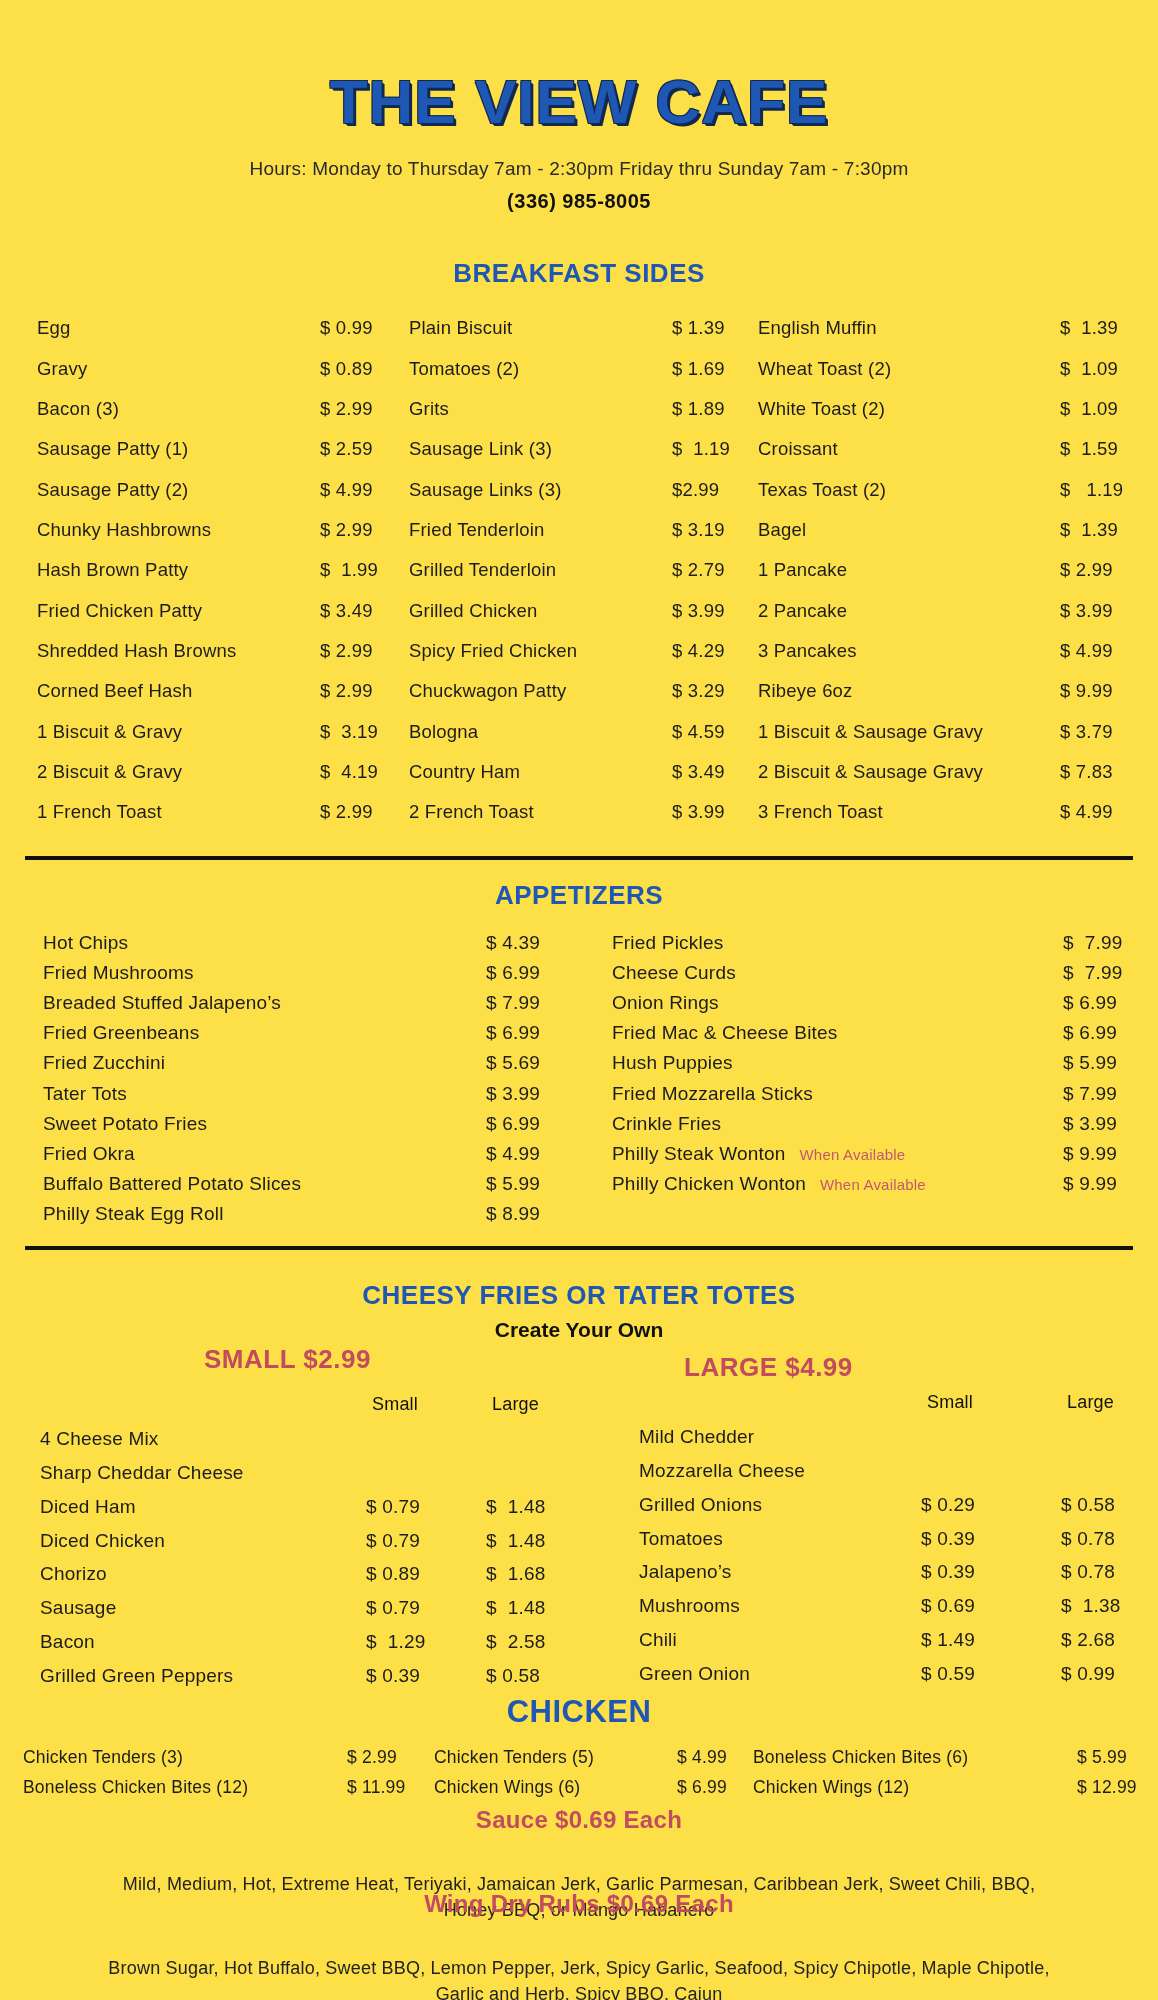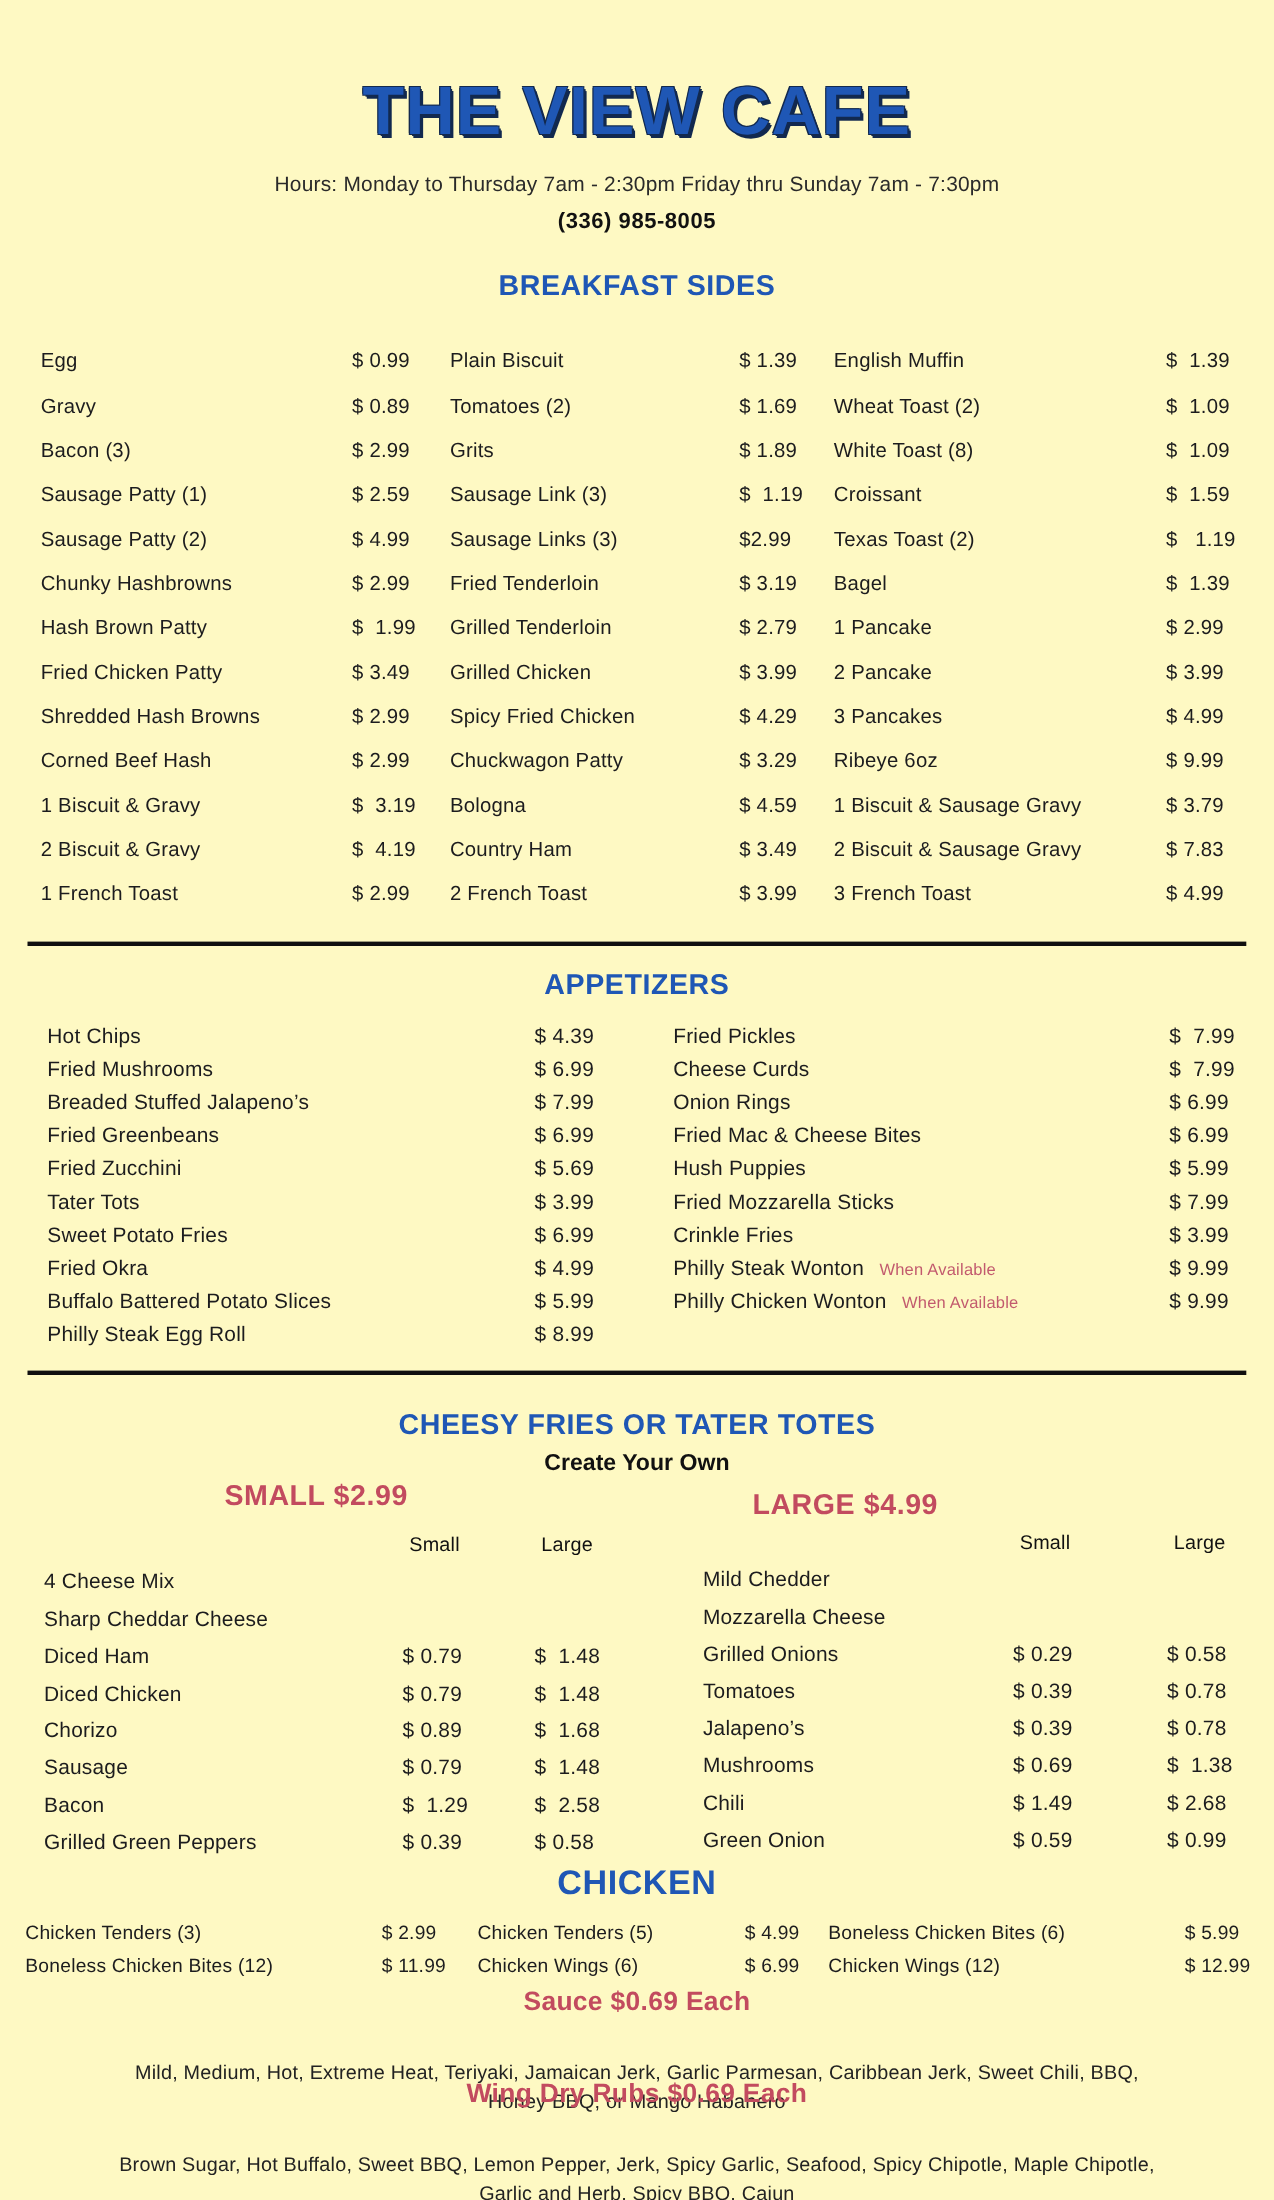--- a/index.html
+++ b/index.html
@@ -5,32 +5,32 @@
   :root{
     --blue:#1f57b5;
     --red:#c24b5f;
     --note:#c25a6e;
     --ink:#1c1c1e;
     --outline:#12294f;
   }
   *{margin:0;padding:0;box-sizing:border-box;}
   html,body{background:#ffffff;}
   body{font-family:"Liberation Sans","DejaVu Sans",sans-serif;color:var(--ink);}
-  .page{position:relative;width:1158px;height:2000px;background:#fef9c3;overflow:hidden;margin:0 auto;}
+  .page{position:relative;width:1158px;height:2000px;background:#fde047;overflow:hidden;margin:0 auto;}
 
   .centered{position:absolute;left:0;right:0;text-align:center;}
 
   .title{top:66px;font-size:62px;font-weight:800;letter-spacing:1px;color:var(--blue);
          text-shadow:2px 2px 0 var(--outline),-1px -1px 0 var(--outline),1px -1px 0 var(--outline),
                      -1px 1px 0 var(--outline),3px 3px 0 var(--outline);}
   .hours{top:158px;font-size:19px;color:#2a2a2a;letter-spacing:0.2px;}
   .phone{top:190px;font-size:20px;font-weight:bold;letter-spacing:0.5px;color:#111;}
 
   .section-heading{font-size:26px;font-weight:bold;color:var(--blue);letter-spacing:0.5px;}
-  .bf-heading{top:244px;}
+  .bf-heading{top:258px;}
   .ap-heading{top:880px;}
   .cf-heading{top:1280px;}
   .ck-heading{top:1694px;font-size:31px;}
 
   .divider{position:absolute;left:25px;width:1108px;height:4px;background:#101010;}
   .divider-1{top:856px;}
   .divider-2{top:1246px;}
 
   
   .bf-grid{position:absolute;left:37px;top:308px;width:1085px;display:grid;
@@ -90,21 +90,21 @@
       <div class="price">$ 0.89</div>
       <div>Tomatoes (2)</div>
       <div class="price">$ 1.69</div>
       <div>Wheat Toast (2)</div>
       <div class="price">$  1.09</div>
 
       <div>Bacon (3)</div>
       <div class="price">$ 2.99</div>
       <div>Grits</div>
       <div class="price">$ 1.89</div>
-      <div>White Toast (8)</div>
+      <div>White Toast (2)</div>
       <div class="price">$  1.09</div>
 
       <div>Sausage Patty (1)</div>
       <div class="price">$ 2.59</div>
       <div>Sausage Link (3)</div>
       <div class="price">$  1.19</div>
       <div>Croissant</div>
       <div class="price">$  1.59</div>
 
       <div>Sausage Patty (2)</div>

